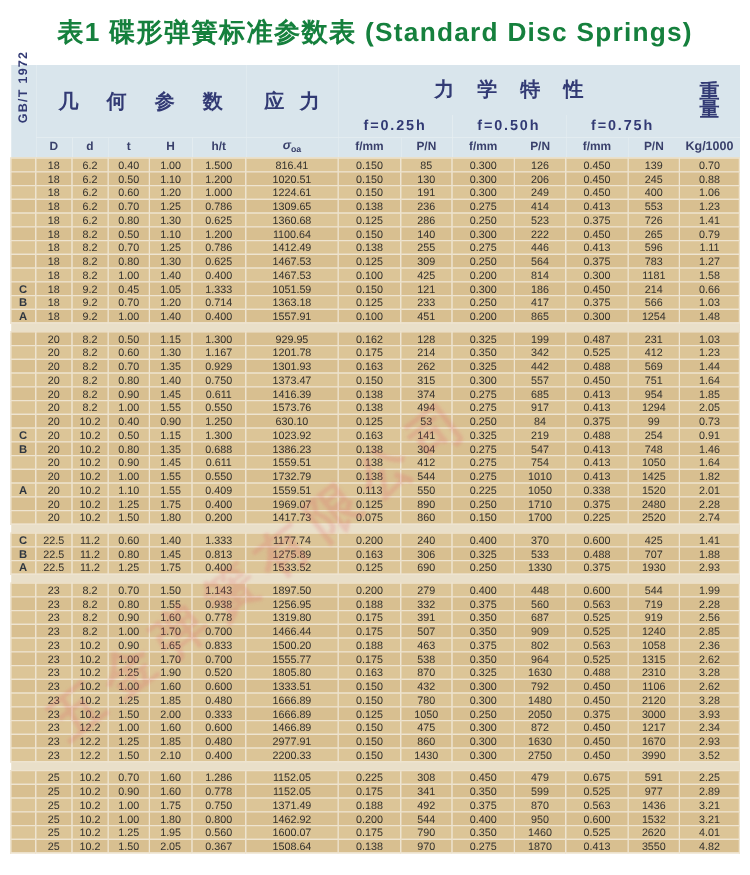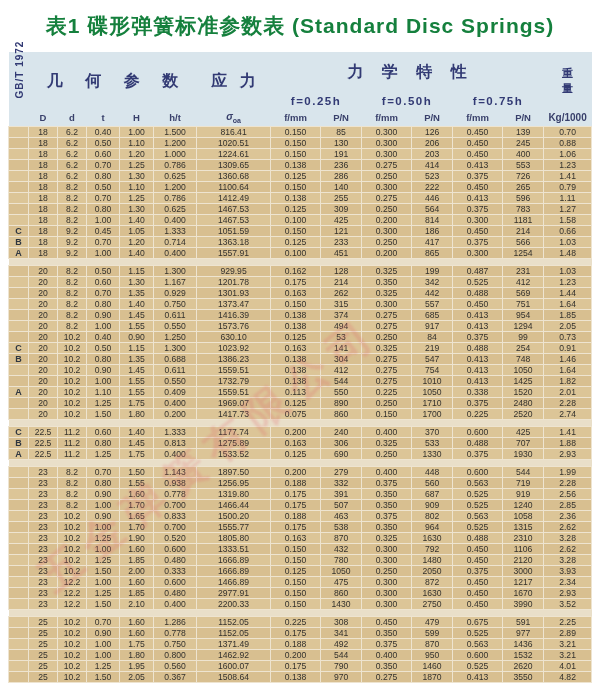--- a/index.html
+++ b/index.html
@@ -46,21 +46,21 @@
     padding: 0;
     border: 0;
     vertical-align: middle;
   }
   tr.h1 th { height: 40px; font-size: 16px; }
   th.geo-h { letter-spacing: 9px; text-indent: 9px; }
   th.stress-h { letter-spacing: 4px; text-indent: 4px; text-align: center; }
   th.mech-h { letter-spacing: 7px; text-indent: 7px; }
   th.weight-h div {
     width: 16px; margin: 0 auto;
-    font-size: 11px; line-height: 15px;
+    font-size: 16px; line-height: 15px;
     word-break: break-all;
   }
   tr.h2 th { height: 18px; font-size: 11.5px; letter-spacing: 1.5px; font-weight: bold; text-align: center; }
   tr.h3 th { height: 16px; font-size: 9.5px; color: #39406b; }
   tr.h3 th.kg-h { font-size: 10px; }
   th.gbt-cell { vertical-align: middle; }
   .vert-label {
     display: block;
     transform: rotate(-90deg);
     white-space: nowrap;
@@ -207,21 +207,21 @@
           <td class="letter-cell"></td>
           <td>18</td>
           <td>6.2</td>
           <td>0.60</td>
           <td>1.20</td>
           <td>1.000</td>
           <td>1224.61</td>
           <td>0.150</td>
           <td>191</td>
           <td>0.300</td>
-          <td>203</td>
+          <td>249</td>
           <td>0.450</td>
           <td>400</td>
           <td>1.06</td>
         </tr>
         <tr>
           <td class="letter-cell"></td>
           <td>18</td>
           <td>6.2</td>
           <td>0.70</td>
           <td>1.25</td>

